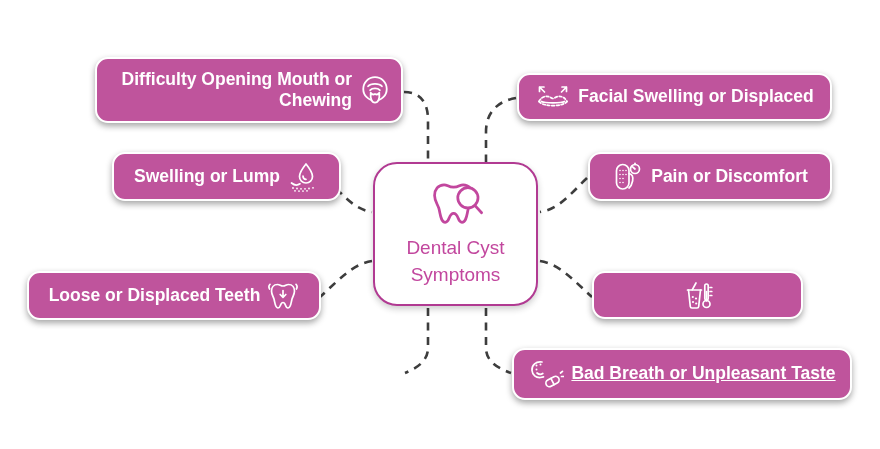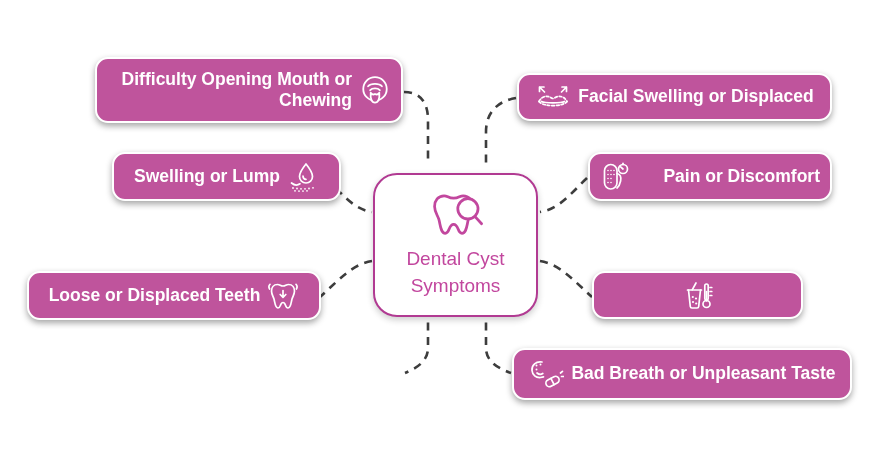--- a/index.html
+++ b/index.html
@@ -43,28 +43,28 @@
   .node .label.wrap{white-space:normal;text-align:right;}
   .nicon{flex:none;display:flex;align-items:center;justify-content:center;}
   .nicon svg{display:block;}
   .nicon svg *{stroke:var(--node-text,#ffffff);fill:none;stroke-width:1.7;stroke-linecap:round;stroke-linejoin:round;}
   .nicon svg .dot{fill:var(--node-text,#ffffff);stroke:none;}
   .nicon svg .bg{fill:var(--node-fill,#bf549c);}
   
   .n0{left:95px; top:57px;  width:308px;height:66px;}
   .n1{left:517px;top:73px;  width:315px;height:48px;}
   .n2{left:97px; top:152px; width:229px;height:49px;margin-left:15px;}
-  .n3{left:588px;top:152px; width:244px;height:49px;justify-content:space-between;}
+  .n3{left:588px;top:152px; width:244px;height:49px;}
   .n4{left:27px; top:271px; width:294px;height:49px;}
   .n5{left:592px;top:271px; width:211px;height:48px;}
   .n6{left:143px;top:348px; width:260px;height:48px;}
-  .n7{left:512px;top:348px; width:340px;height:52px;}
+  .n7{left:512px;top:348px; width:340px;height:52px;text-decoration:underline;}
   .center{
     position:absolute;
-    left:373px;top:173px;width:165px;height:144px;
+    left:373px;top:162px;width:165px;height:144px;
     box-sizing:border-box;
     background:var(--center-fill,#ffffff);
     border:2.5px solid var(--center-border,#b13a92);
     border-radius:24px;
     box-shadow:0 3px 6px rgba(30,30,30,.22);
     display:flex;flex-direction:column;align-items:center;justify-content:center;
     gap:5px;
   }
   .cicon svg{display:block;}
   .cicon svg *{stroke:var(--center-text,#c2479e);fill:none;stroke-width:2.3;stroke-linecap:round;stroke-linejoin:round;}

